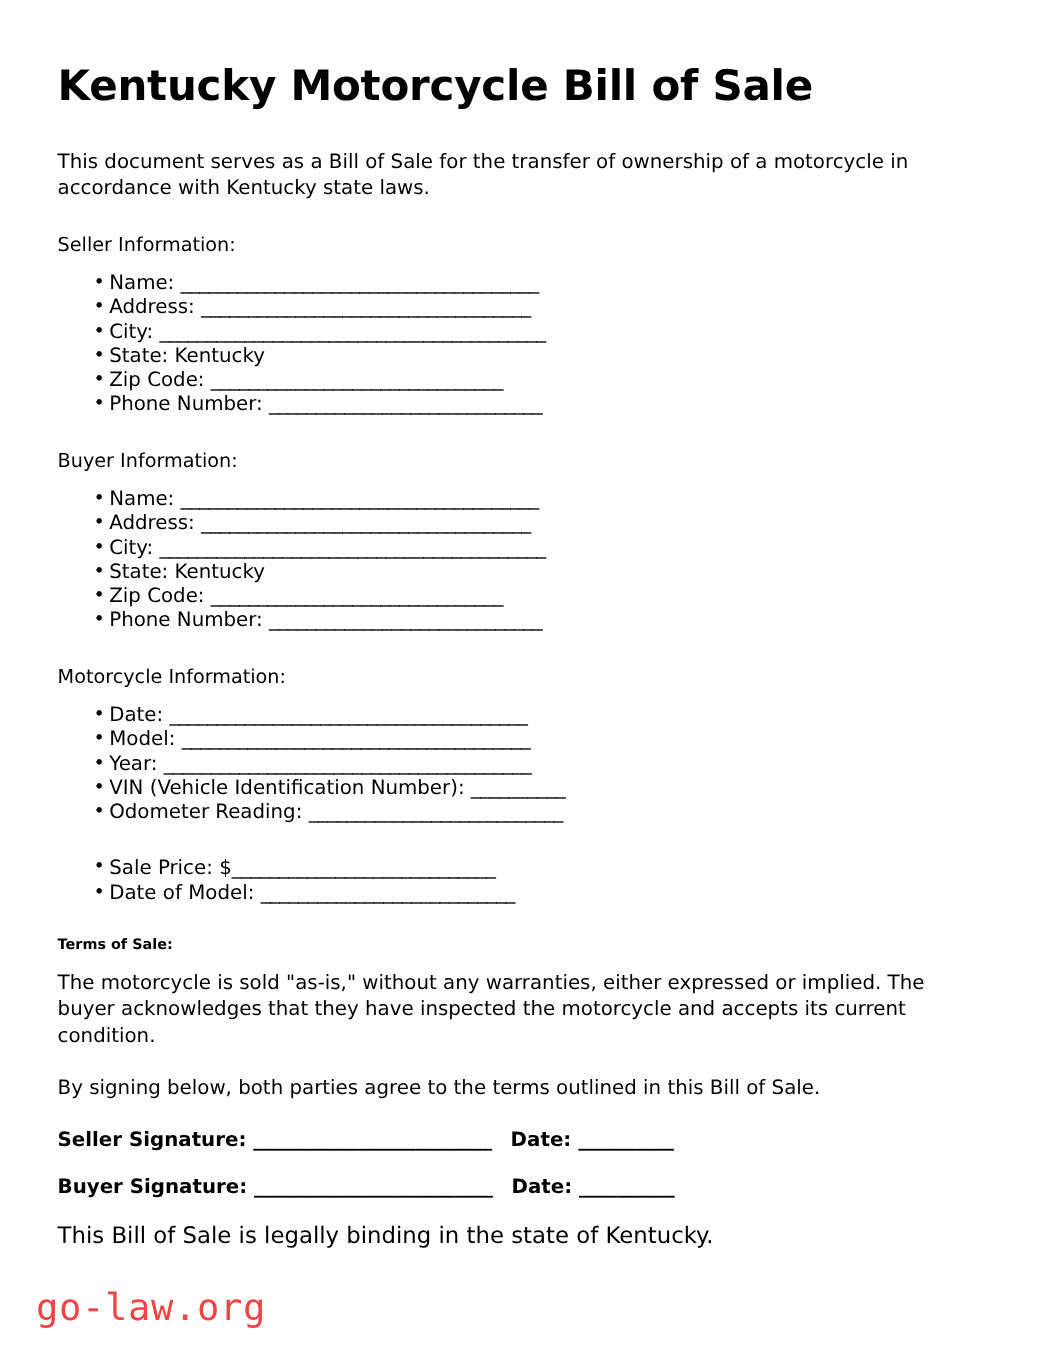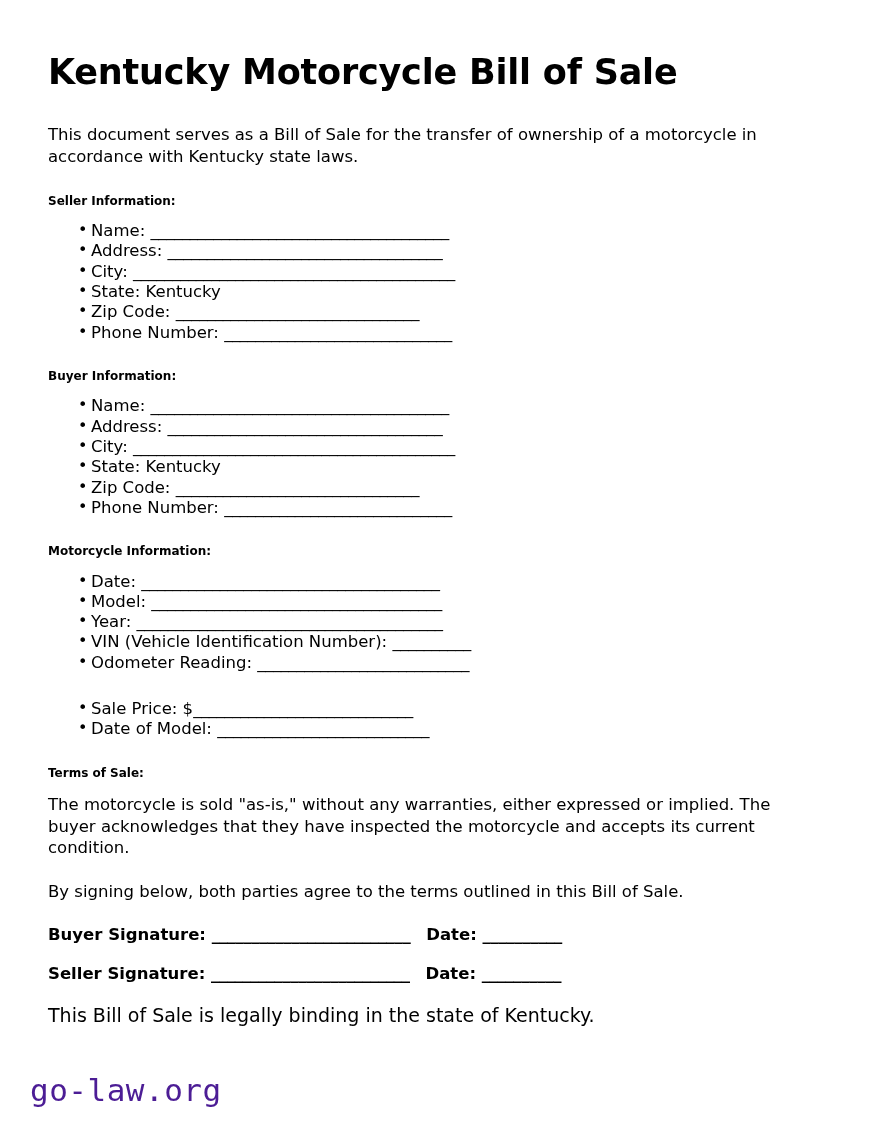--- a/index.html
+++ b/index.html
@@ -33,22 +33,22 @@
   }
 
   .intro {
     font-size: 16.5px;
     line-height: 1.32;
     margin: 0 0 26px 0;
     max-width: 745px;
   }
 
   .section-heading {
-    font-size: 12px;
-    font-weight: bold;
+    font-size: 16px;
+    font-weight: normal;
     margin: 0 0 13px 0;
     line-height: 1.2;
   }
 
   .field-list {
     list-style: none;
     margin: 0 0 26px 0;
     padding: 0 0 0 30px;
   }
 
@@ -108,21 +108,21 @@
     margin: 8px 0 0 0;
   }
 
   .watermark {
     position: absolute;
     left: 30px;
     bottom: 18px;
     font-family: "DejaVu Sans Mono", "Liberation Mono", monospace;
     font-size: 31px;
     letter-spacing: 0.5px;
-    color: #4c1d95;
+    color: #ef4444;
     line-height: 1;
   }
 </style>
 </head>
 <body>
 
 <div class="page">
 
   <h1 class="doc-title">Kentucky Motorcycle Bill of Sale</h1>
 
@@ -231,32 +231,32 @@
     <li>
       <span class="bullet">•</span>
       <span>Date of Model:</span>
       <span class="blank">___________________________</span>
     </li>
   </ul>
 
   <h2 class="terms-heading">Terms of Sale:</h2>
   <p class="terms-para">The motorcycle is sold "as-is," without any warranties, either expressed or implied. The buyer acknowledges that they have inspected the motorcycle and accepts its current condition.</p>
   <p class="terms-para">By signing below, both parties agree to the terms outlined in this Bill of Sale.</p>
+
+  <div class="sign-row">
+    <span>Seller Signature:</span>
+    <span class="sig-line">_________________________</span>
+    <span class="date-label">Date:</span>
+    <span class="date-line">__________</span>
+  </div>
 
   <div class="sign-row">
     <span>Buyer Signature:</span>
     <span class="sig-line">_________________________</span>
     <span class="date-label">Date:</span>
     <span class="date-line">__________</span>
   </div>
 
-  <div class="sign-row">
-    <span>Seller Signature:</span>
-    <span class="sig-line">_________________________</span>
-    <span class="date-label">Date:</span>
-    <span class="date-line">__________</span>
-  </div>
-
   <p class="closing">This Bill of Sale is legally binding in the state of Kentucky.</p>
 
   <div class="watermark">go-law.org</div>
 
 </div>
 
 </body></html>

